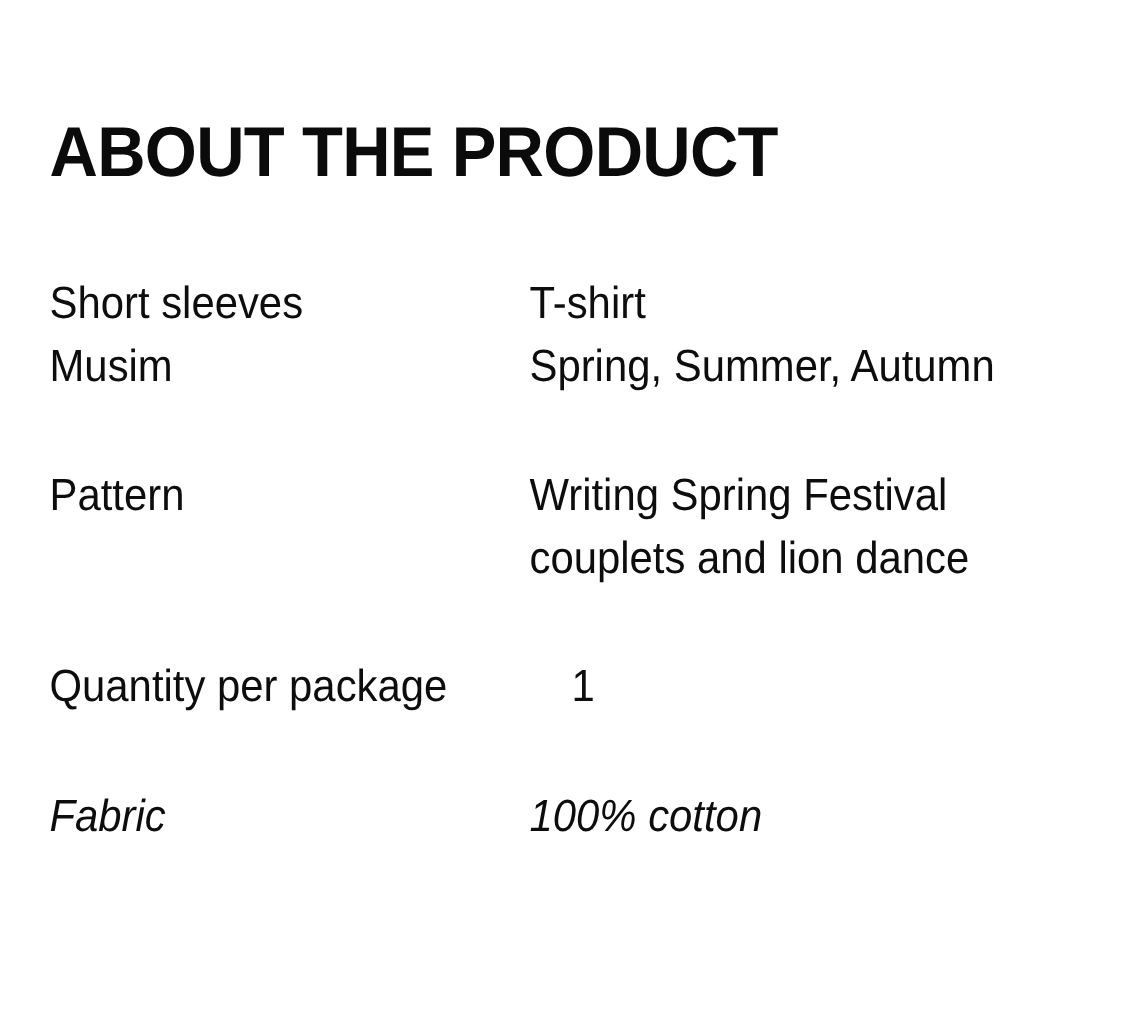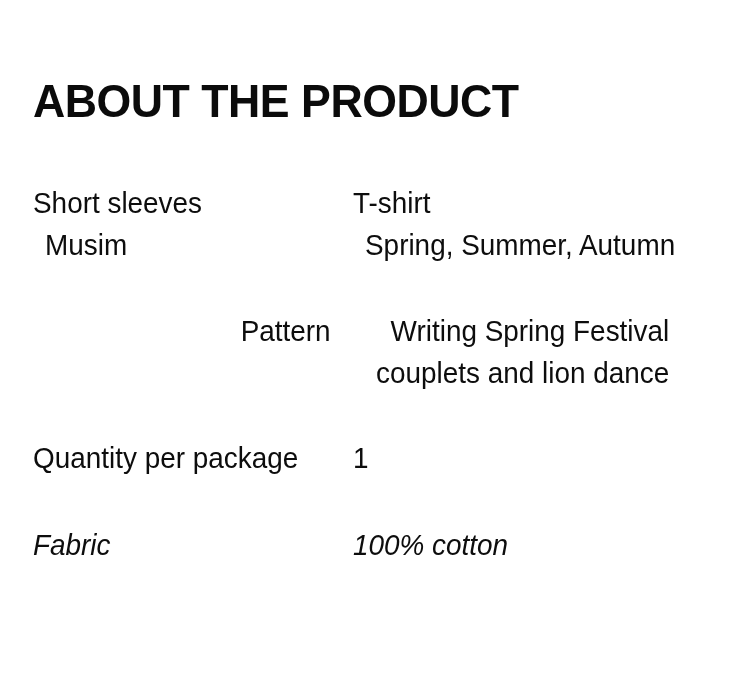--- a/index.html
+++ b/index.html
@@ -74,23 +74,23 @@
   }
 
   .spec-value {
     flex: 1 1 auto;
     white-space: pre-line;
     max-width: 340px;
   }
 
   
   .row-sleeves  { top: 182px; }
-  .row-season   { top: 224px; margin-left: 12px; }
-  .row-pattern  { top: 310px; text-align: right; }
-  .row-quantity { top: 437px; }
+  .row-season   { top: 224px; }
+  .row-pattern  { top: 310px; }
+  .row-quantity { top: 437px; gap: 28px; }
   .row-fabric   { top: 524px; font-style: italic; }
 </style>
 </head>
 <body>
 
 <div class="product-panel">
 
   <h1 class="panel-title">ABOUT THE PRODUCT</h1>
 
   <div class="spec-list">

